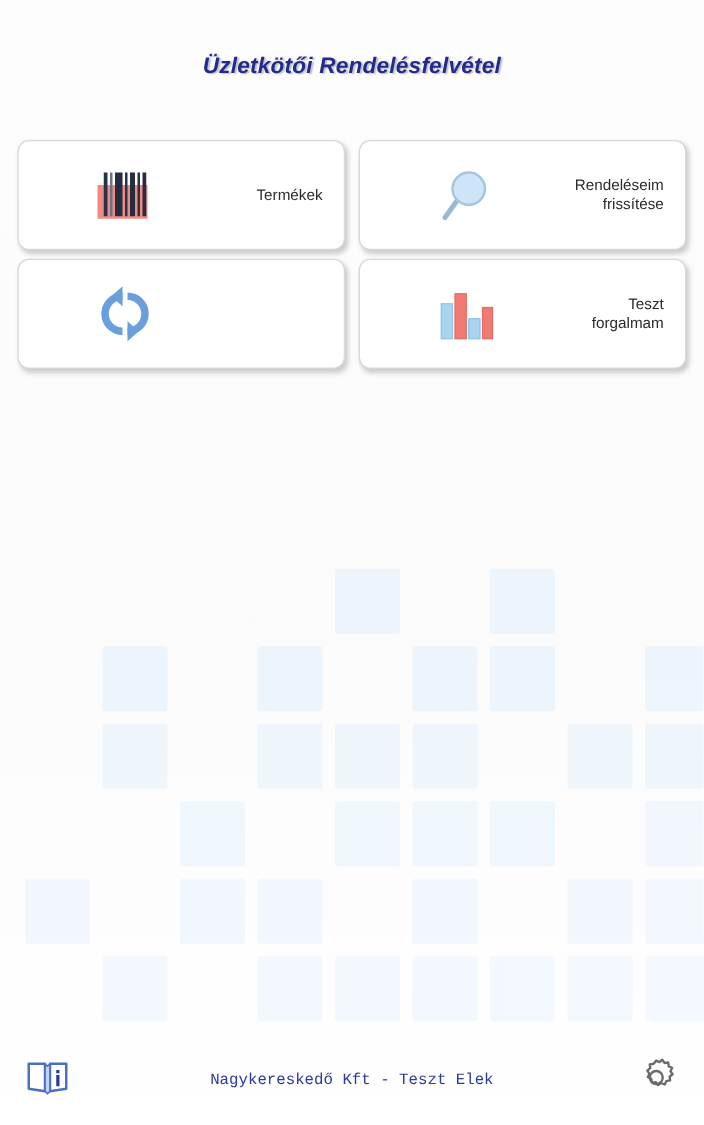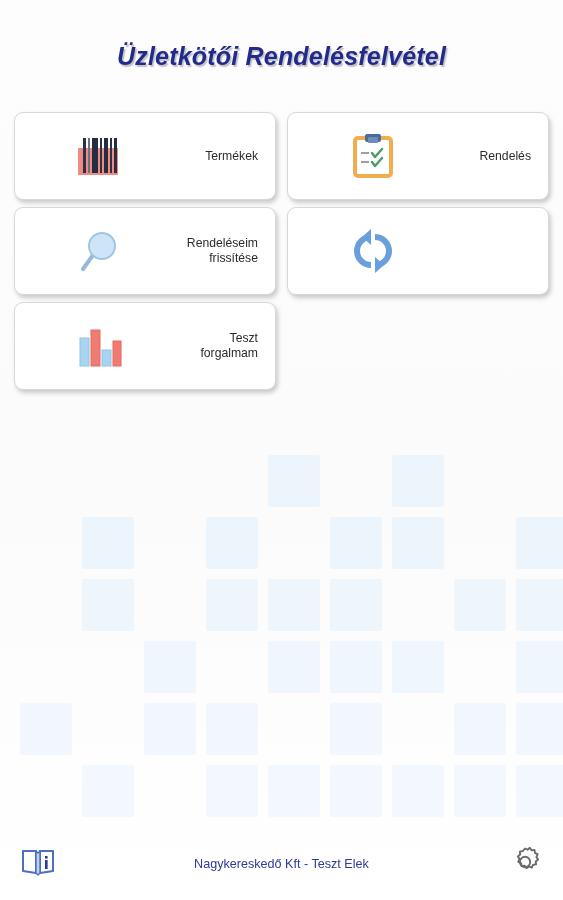--- a/index.html
+++ b/index.html
@@ -37,21 +37,21 @@
     filter: blur(0.4px);
   }
 
   
   #title {
     position: absolute;
     left: 0;
     top: 42px;
     width: 563px;
     text-align: center;
-    font-size: 25px;
+    font-size: 18px;
     font-weight: bold;
     font-style: italic;
     color: #222a8c;
     letter-spacing: 0.2px;
     text-shadow: 1.5px 1.5px 1.2px rgba(140,140,150,0.55);
     z-index: 3;
   }
 
   
   #grid {
@@ -100,20 +100,21 @@
   
   #footer {
     position: absolute;
     left: 0;
     bottom: 0;
     width: 563px;
     height: 72px;
     display: flex;
     align-items: center;
     z-index: 4;
+    font-family: Liberation Mono, monospace;
   }
   #footer-left {
     width: 76px;
     display: flex;
     justify-content: center;
     align-items: center;
     cursor: pointer;
   }
   #footer-center {
     flex: 1 1 auto;
@@ -181,34 +182,20 @@
           <rect x="15" y="3" width="6" height="35" fill="#252d41"></rect>
           <rect x="23" y="3" width="2" height="35" fill="#2a3246"></rect>
           <rect x="27" y="3" width="4" height="35" fill="#252d41"></rect>
           <rect x="33" y="3" width="2" height="35" fill="#2a3246"></rect>
           <rect x="37" y="3" width="3" height="35" fill="#252d41"></rect>
         </svg>
       </div>
       <div class="tile-label">Termékek</div>
     </div>
 
-    <div class="tile">
-      <div class="tile-icon">
-        <svg width="42" height="46" viewBox="0 0 42 46">
-          <rect x="3" y="5" width="36" height="38" rx="3" fill="#ffffff" stroke="#f0ae4e" stroke-width="4"></rect>
-          <rect x="13" y="1" width="16" height="8" rx="2" fill="#4a6a9c"></rect>
-          <rect x="16" y="4" width="10" height="6" rx="1" fill="#6d8cbb"></rect>
-          <rect x="9" y="19" width="8" height="2" fill="#9aa0a8"></rect>
-          <rect x="9" y="28" width="8" height="2" fill="#9aa0a8"></rect>
-          <path d="M20 20 L23 24 L30 16" fill="none" stroke="#4a9c63" stroke-width="2.4" stroke-linecap="round" stroke-linejoin="round"></path>
-          <path d="M20 29 L23 33 L30 25" fill="none" stroke="#4a9c63" stroke-width="2.4" stroke-linecap="round" stroke-linejoin="round"></path>
-        </svg>
-      </div>
-      <div class="tile-label">Rendelés</div>
-    </div>
 
 
     <div class="tile">
       <div class="tile-icon">
         <svg width="48" height="48" viewBox="0 0 48 48">
           <line x1="17" y1="28" x2="7" y2="42" stroke="#9ab8d4" stroke-width="4" stroke-linecap="round"></line>
           <circle cx="26" cy="19" r="13" fill="#cde5f7" stroke="#a5c4de" stroke-width="2"></circle>
         </svg>
       </div>
       <div class="tile-label">Rendeléseim

